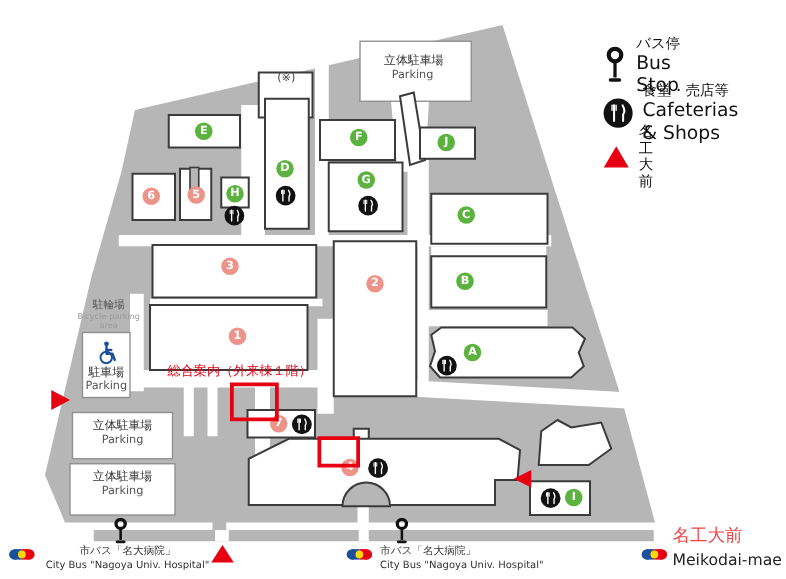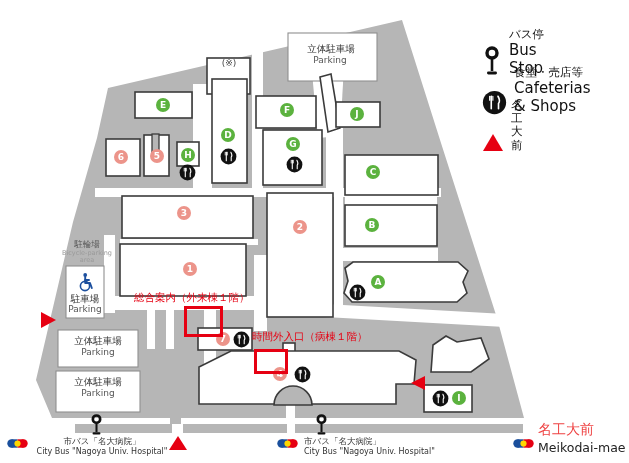--- a/index.html
+++ b/index.html
@@ -22,21 +22,21 @@
   .bld-jp{color:#333;font-size:9.5px}
   .bld-en{color:#555;font-size:9px}
   .bike-jp{color:#555;font-size:8.5px}
   .bike-en{color:#9a9a9a;font-size:6.5px}
   .misc-mark{color:#444;font-size:9px}
   .bus-jp{color:#333;font-size:8.5px}
   .bus-en{color:#333;font-size:8px}
   .station-jp{color:#ef4444;font-size:14px}
   .station-en{color:#222;font-size:12.5px}
   .legend{position:absolute;left:0;top:0}
-  .lg-row{position:absolute;left:482px;display:flex;align-items:flex-end}
+  .lg-row{position:absolute;left:482px;display:flex;align-items:center}
   .lg-icon{width:26px;display:flex;justify-content:center;align-items:center}
   .lg-texts{margin-left:7px}
   .lg-jp{font-size:11.5px;color:#111;line-height:1.15}
   .lg-en{font-size:15px;color:#111;line-height:1.2}
 </style>
 </head>
 <body>
 
 <div class="canvas">
 
@@ -214,21 +214,20 @@
         </svg></div>
       <div class="icon" style="left: 78px; top: 273px;"><svg width="17" height="20" viewBox="0 0 17 20">
           <g fill="none" stroke="#1c4f9e">
             <circle cx="7" cy="13" r="4.6" stroke-width="1.6"></circle>
             <path d="M7.2,4 L7.2,10 L12,10 L13.8,15" stroke-width="1.9" stroke-linecap="round" stroke-linejoin="round"></path>
             <path d="M7.2,7 L11,7" stroke-width="1.9" stroke-linecap="round"></path>
           </g>
           <circle cx="7.2" cy="2" r="1.9" fill="#1c4f9e"></circle>
         </svg></div>
       <div class="lbl red-note" style="left: 134px; top: 292px;">総合案内（外来棟１階）</div>
-      <div class="lbl red-note" style="left: 252px; top: 331px;">時間外入口（病棟１階）</div>
       <div class="lbl bld-jp" style="left: 331px; top: 44px; transform: translateX(-50%);">立体駐車場</div>
       <div class="lbl bld-en" style="left: 330px; top: 56px; transform: translateX(-50%);">Parking</div>
       <div class="lbl bld-jp" style="left: 98px; top: 336px; transform: translateX(-50%);">立体駐車場</div>
       <div class="lbl bld-en" style="left: 98px; top: 348px; transform: translateX(-50%);">Parking</div>
       <div class="lbl bld-jp" style="left: 98px; top: 377px; transform: translateX(-50%);">立体駐車場</div>
       <div class="lbl bld-en" style="left: 98px; top: 389px; transform: translateX(-50%);">Parking</div>
       <div class="lbl bld-jp" style="left: 85px; top: 294px; transform: translateX(-50%);">駐車場</div>
       <div class="lbl bld-en" style="left: 85px; top: 305px; transform: translateX(-50%);">Parking</div>
       <div class="lbl bike-jp" style="left: 87px; top: 240px; transform: translateX(-50%);">駐輪場</div>
       <div class="lbl bike-en" style="left: 87px; top: 250px; transform: translateX(-50%);">Bicycle-parking</div>

